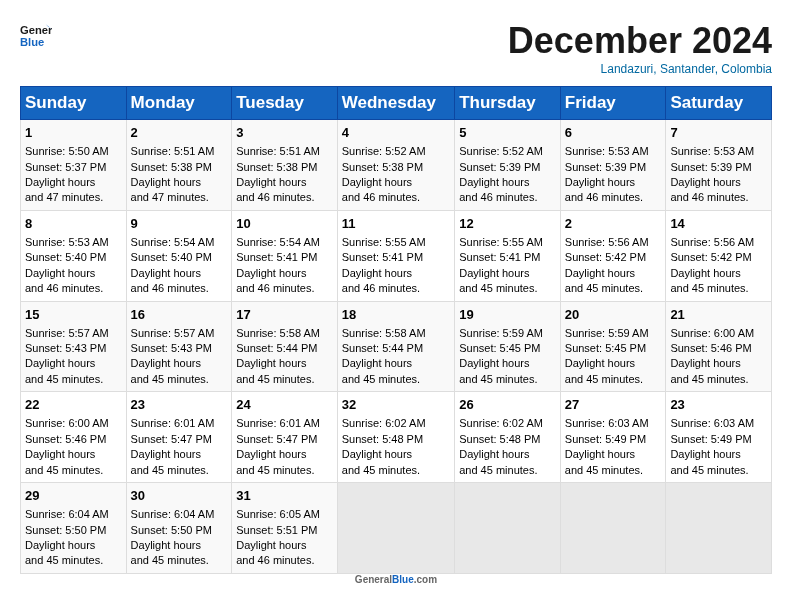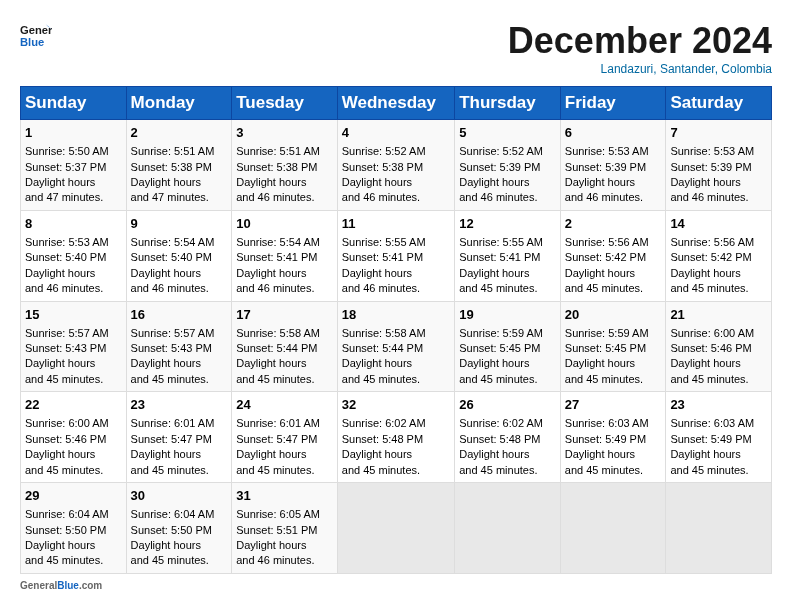--- a/index.html
+++ b/index.html
@@ -146,15 +146,15 @@
         <td><span class="day-num">30</span><span>Sunrise: 6:04 AM</span><br><span>Sunset: 5:50 PM</span><br><span>Daylight hours</span><br><span>and 45 minutes.</span></td>
         <td><span class="day-num">31</span><span>Sunrise: 6:05 AM</span><br><span>Sunset: 5:51 PM</span><br><span>Daylight hours</span><br><span>and 46 minutes.</span></td>
         <td style="background-color: rgb(232, 232, 232);"></td>
         <td style="background-color: rgb(232, 232, 232);"></td>
         <td style="background-color: rgb(232, 232, 232);"></td>
         <td style="background-color: rgb(232, 232, 232);"></td>
       </tr>
     </tbody>
 </table>
 
-<div style="margin-top:6px; text-align:left; font-size:10px; color:#666;">
+<div style="text-align:center; font-size:10px; color:#666;">
   <strong>General<span style="color:#1565c0;">Blue</span>.com</strong>
 </div>
 
 </body></html>

